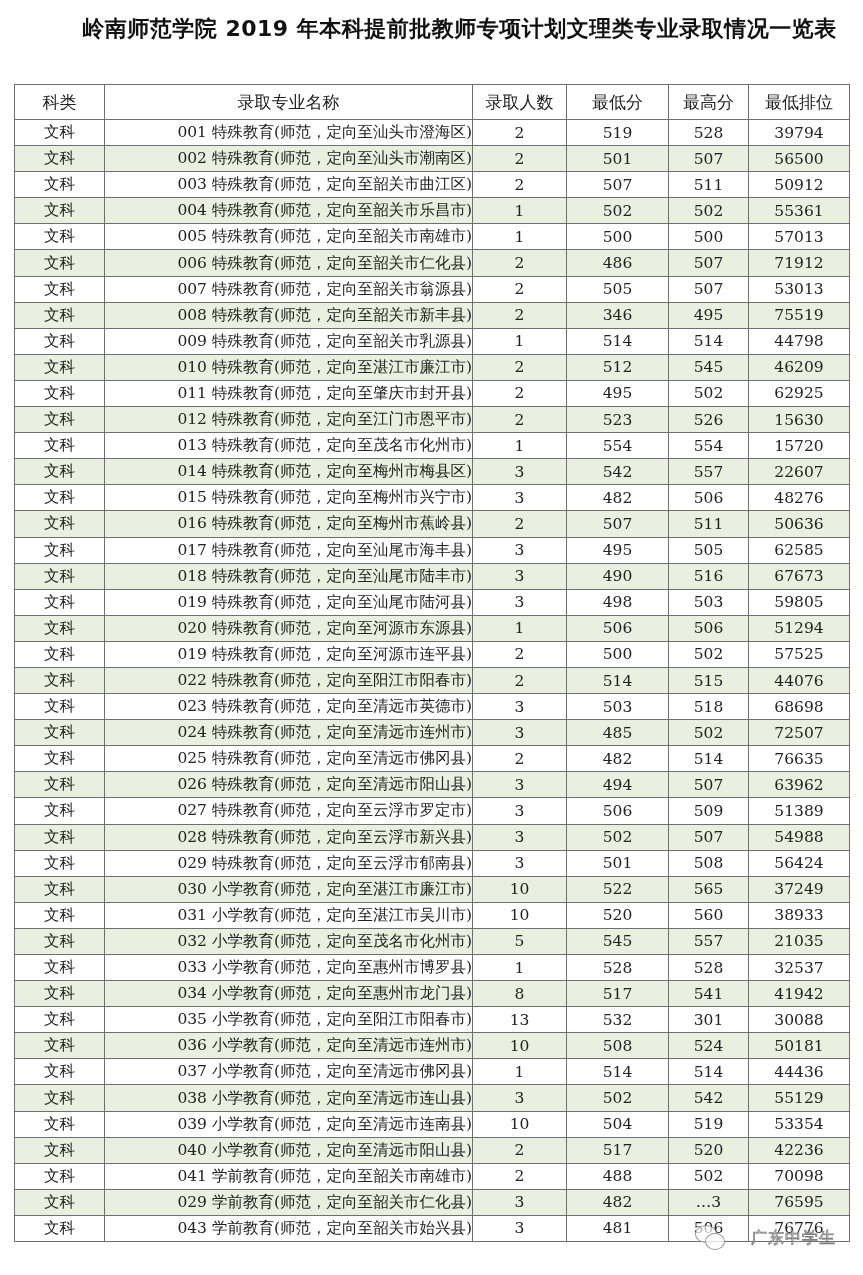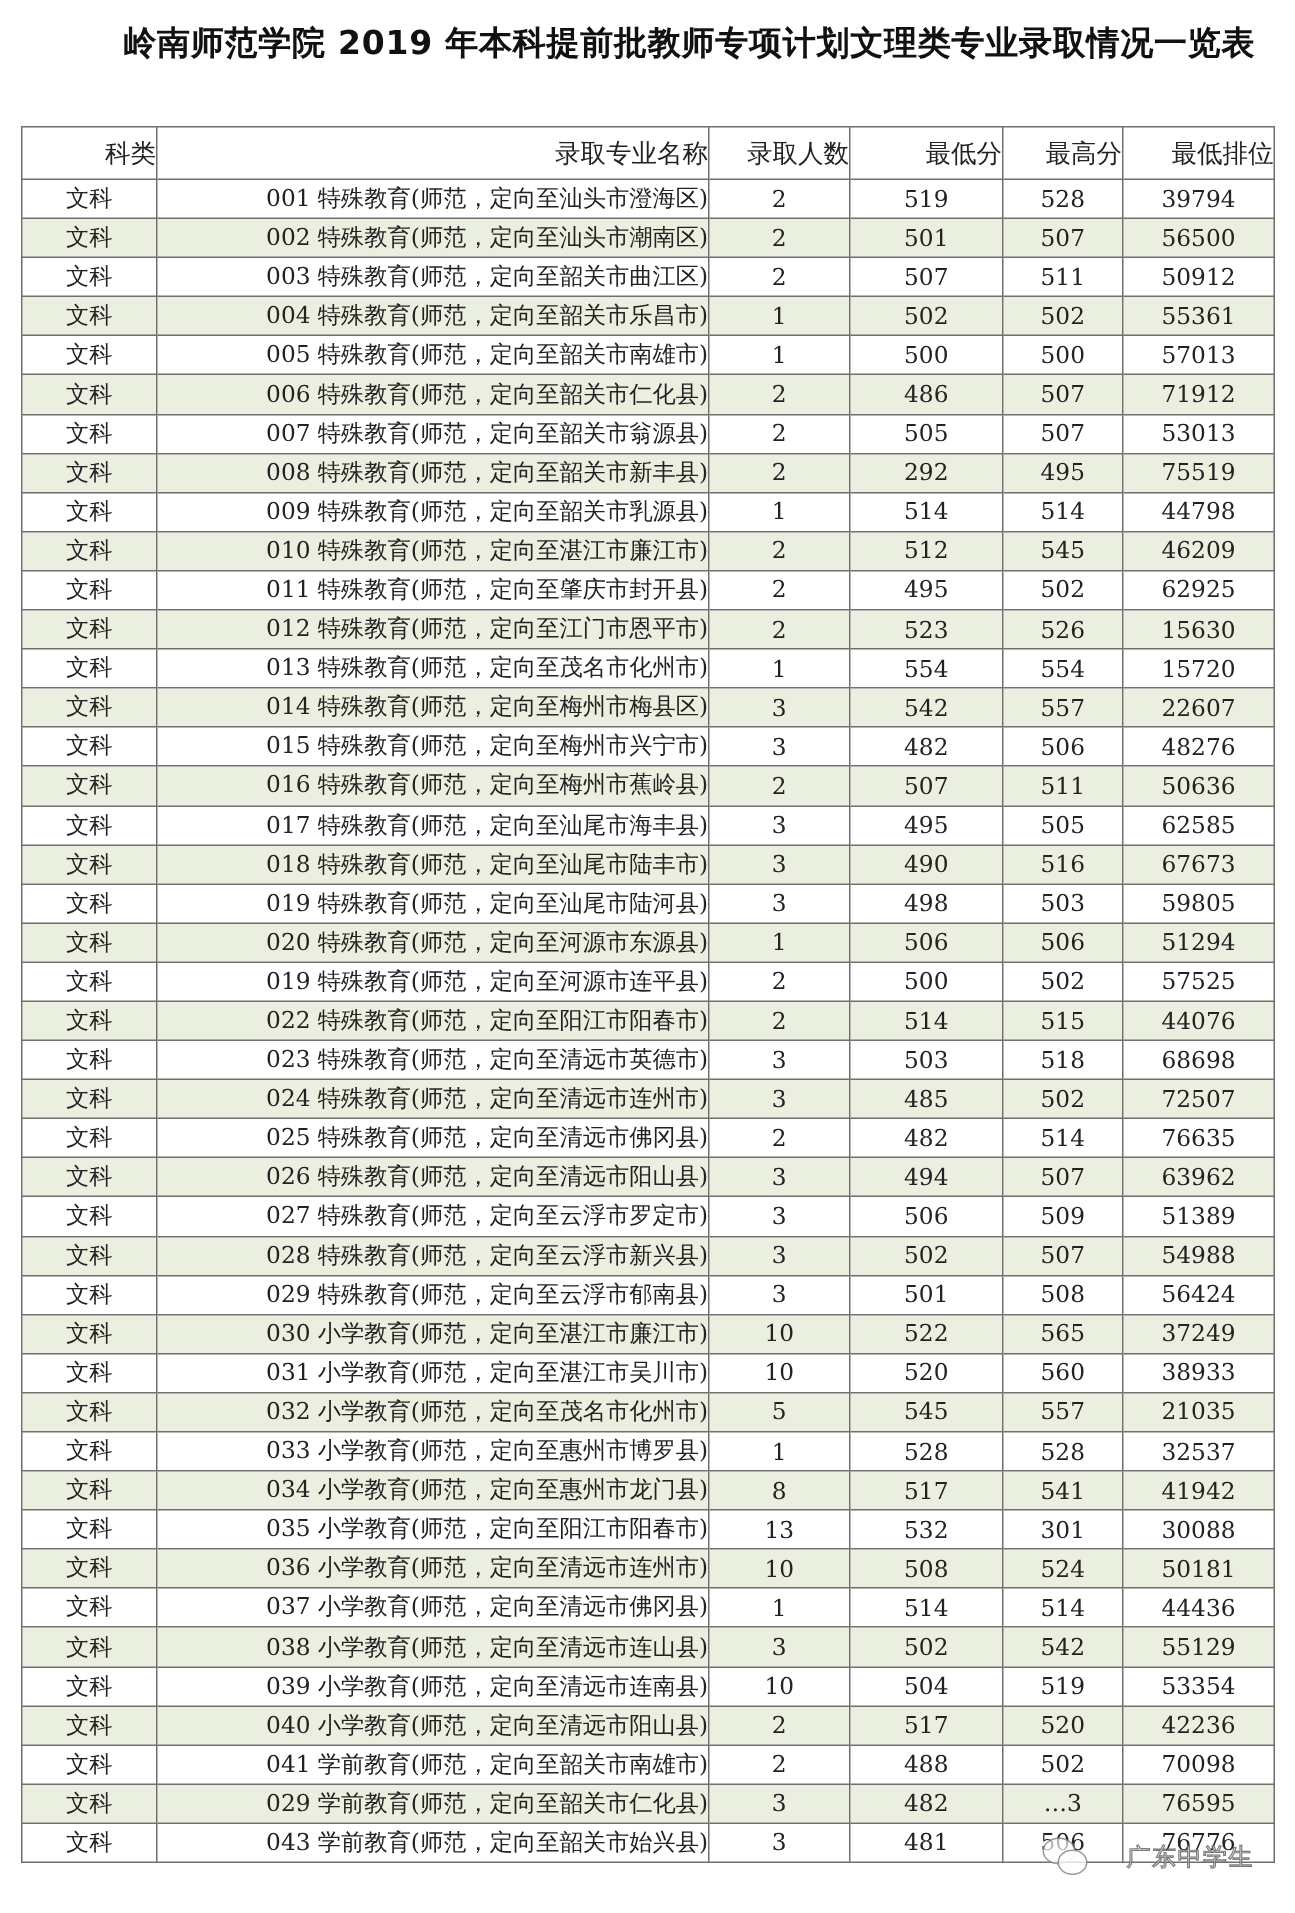--- a/index.html
+++ b/index.html
@@ -6,21 +6,21 @@
   body { width: 863px; height: 1275px; position: relative; overflow: hidden;
          font-family: "DejaVu Serif", "Liberation Serif", serif; color: #222; }
   .title { position: absolute; left: 0; top: 14px; width: 863px; text-align: center;
            font-family: "DejaVu Sans", "Liberation Sans", sans-serif; font-weight: bold;
            font-size: 22px; letter-spacing: 0.5px; color: #111; margin-left: 28px; }
   table { position: absolute; left: 14px; top: 84px; border-collapse: collapse;
           table-layout: fixed; width: 835px; }
   col.c1 { width: 90px; } col.c2 { width: 368px; } col.c3 { width: 94px; }
   col.c4 { width: 102px; } col.c5 { width: 80px; } col.c6 { width: 101px; }
   th, td { border: 1.5px solid #6f6f6f; padding: 0; white-space: nowrap; overflow: hidden; }
-  th { height: 34px; font-weight: normal; font-size: 17px; text-align: right; }
+  th { height: 34px; font-weight: normal; font-size: 17px; text-align: center; }
   td { height: 25.1px; font-size: 15.5px; text-align: center; }
   td.name { text-align: right; padding-left: 6px; }
   tr.alt td { background: #ebefdf; }
   .watermark { position: absolute; left: 695px; top: 1218px; width: 160px; height: 40px;
                display: flex; align-items: center; gap: 4px; opacity: 0.85; }
   .wm-icon { width: 30px; height: 26px; position: relative; }
   .wm-icon .b1 { position: absolute; left: 0; top: 0; width: 20px; height: 16px;
                  border: 1.5px solid #888; border-radius: 50%; background: rgba(255,255,255,0.8); }
   .wm-icon .b2 { position: absolute; left: 10px; top: 8px; width: 18px; height: 15px;
                  border: 1.5px solid #888; border-radius: 50%; background: rgba(255,255,255,0.9); }
@@ -105,21 +105,21 @@
         <td class="name">007  特殊教育(师范，定向至韶关市翁源县)</td>
         <td>2</td>
         <td>505</td>
         <td>507</td>
         <td>53013</td>
       </tr>
       <tr class="alt">
         <td>文科</td>
         <td class="name">008  特殊教育(师范，定向至韶关市新丰县)</td>
         <td>2</td>
-        <td>292</td>
+        <td>346</td>
         <td>495</td>
         <td>75519</td>
       </tr>
       <tr>
         <td>文科</td>
         <td class="name">009  特殊教育(师范，定向至韶关市乳源县)</td>
         <td>1</td>
         <td>514</td>
         <td>514</td>
         <td>44798</td>

